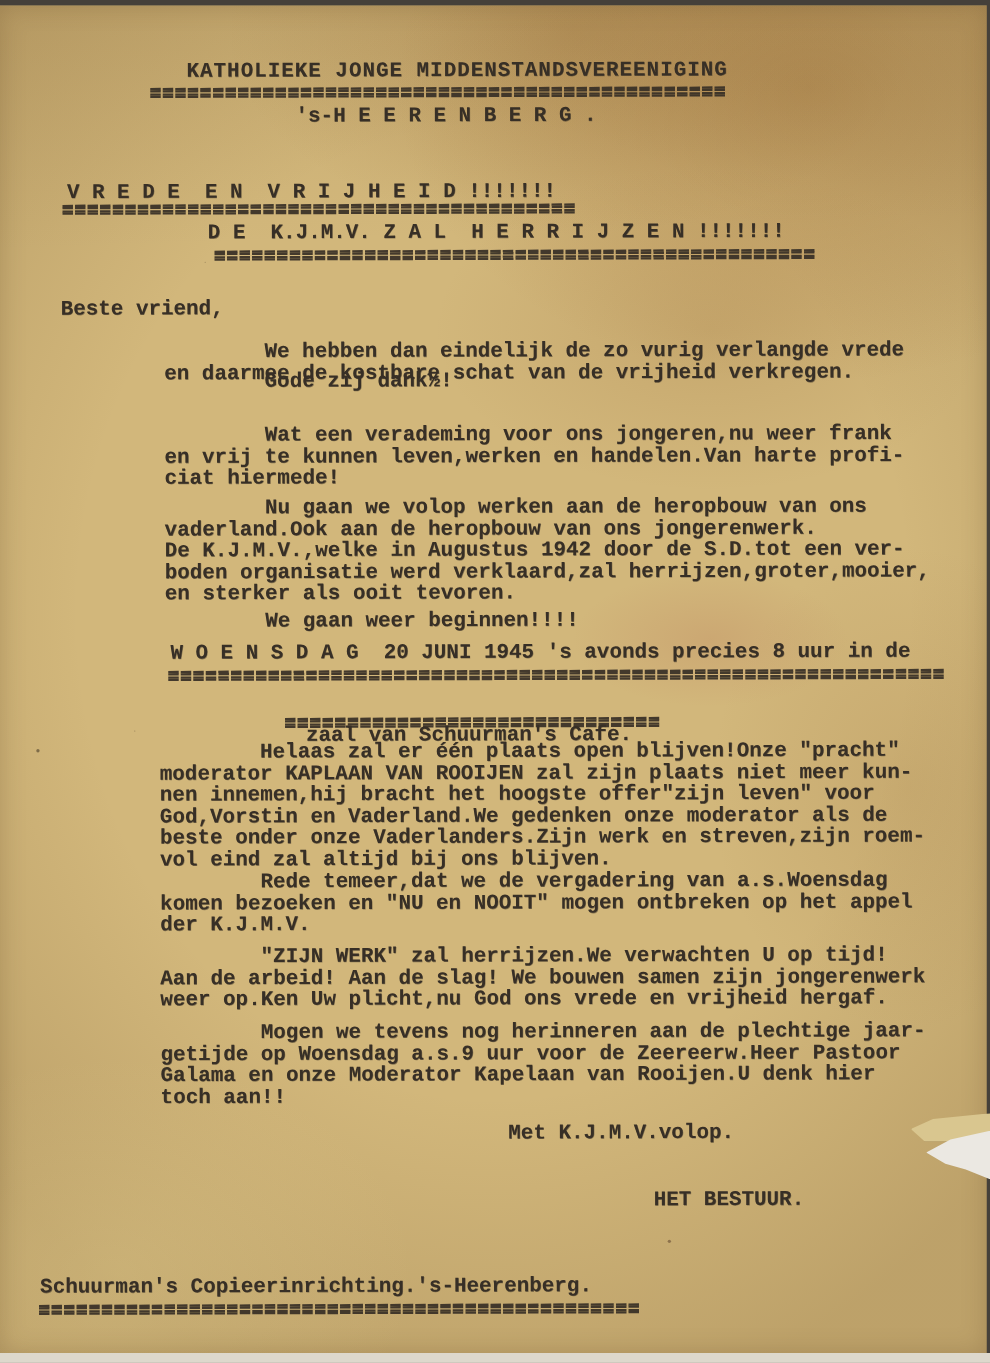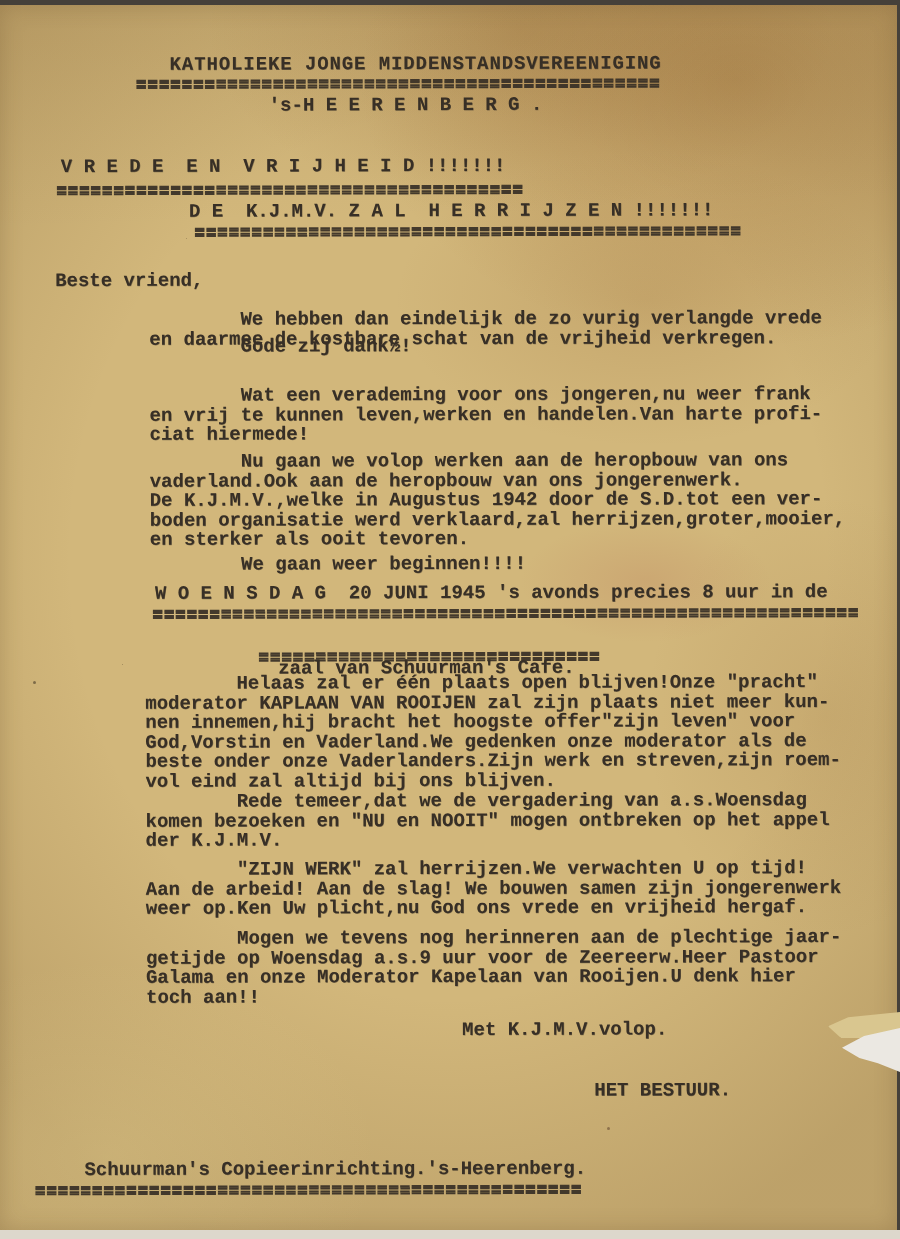--- a/index.html
+++ b/index.html
@@ -74,21 +74,21 @@
 </head>
 <body>
 
 <div class="paper">
   <div class="typescript">
 
     <div class="line org" style="left:155px;top:50px;padding-left:16px;">KATHOLIEKE JONGE MIDDENSTANDSVEREENIGING</div>
     <div class="line rule" style="left:137px;top:70px;">==============================================</div>
     <div class="line" style="left:270px;top:91px;">'s-H E E R E N B E R G .</div>
 
-    <div class="line" style="left:62px;top:152px;font-family:Liberation Mono, monospace;">V R E D E  E N  V R I J H E I D !!!!!!!</div>
+    <div class="line" style="left:62px;top:160px;font-family:Liberation Mono, monospace;">V R E D E  E N  V R I J H E I D !!!!!!!</div>
     <div class="line rule" style="left:57px;top:176px;">=========================================</div>
     <div class="line" style="left:190px;top:197px;">D E  K.J.M.V. Z A L  H E R R I J Z E N !!!!!!!</div>
     <div class="line rule" style="left:195px;top:218px;">================================================</div>
 
     <div class="line" style="left:56px;top:254px;margin-top:12px;">Beste vriend,</div>
 
     <div class="block" style="left:150px;top:305px;">        We hebben dan eindelijk de zo vurig verlangde vrede
 en daarmee de kostbare schat van de vrijheid verkregen.</div>
     <div class="block" style="left:150px;top:332px;">        Gode zij dank½!</div>
     <div class="block" style="left:150px;top:381px;">        Wat een verademing voor ons jongeren,nu weer frank
@@ -119,21 +119,21 @@
 Aan de arbeid! Aan de slag! We bouwen samen zijn jongerenwerk
 weer op.Ken Uw plicht,nu God ons vrede en vrijheid hergaf.</div>
     <div class="block" style="left:145px;top:924px;">        Mogen we tevens nog herinneren aan de plechtige jaar-
 getijde op Woensdag a.s.9 uur voor de Zeereerw.Heer Pastoor
 Galama en onze Moderator Kapelaan van Rooijen.U denk hier
 toch aan!!</div>
 
     <div class="line" style="left:461px;top:1016px;">Met K.J.M.V.volop.</div>
     <div class="line" style="left:593px;top:1077px;">HET BESTUUR.</div>
 
-    <div class="line" style="left:35px;top:1155px;margin-left:48px;">Schuurman's Copieerinrichting.'s-Heerenberg.</div>
+    <div class="line" style="left:35px;top:1155px;">Schuurman's Copieerinrichting.'s-Heerenberg.</div>
     <div class="line rule" style="left:33px;top:1176px;">================================================</div>
 
   </div>
   <div class="speck"></div>
 </div>
 
 <div class="tear-flap"></div>
 <div class="tear-notch"></div>
 <div class="backdrop-strip"></div>
 

